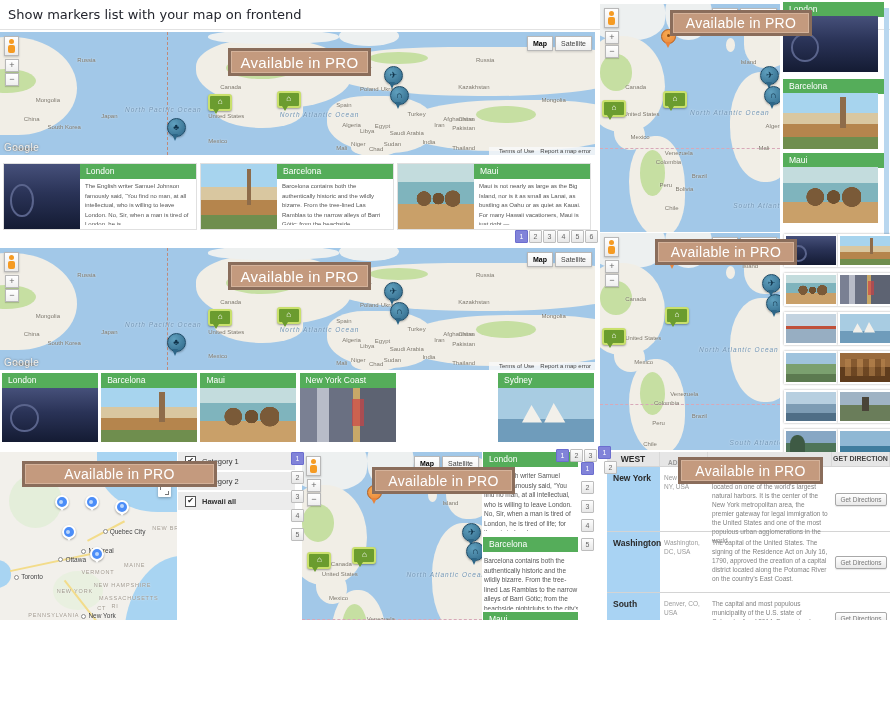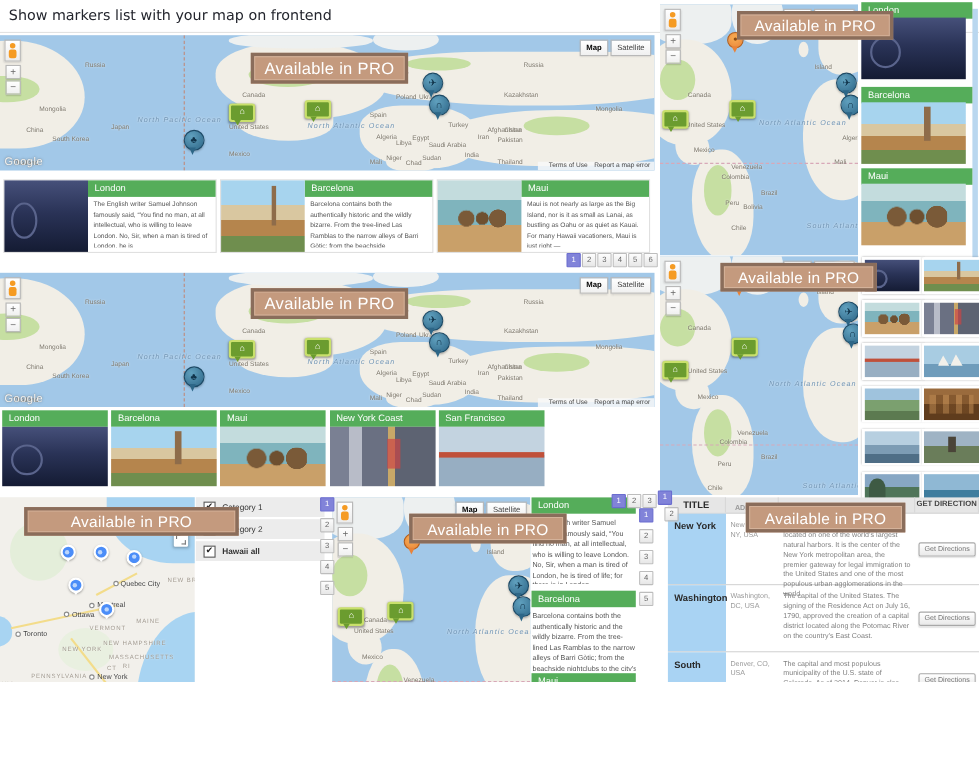--- a/index.html
+++ b/index.html
@@ -408,23 +408,23 @@
         <div class="photo ph-barcelona" style="height: 54px;"></div>
       </div>
       <div class="thumb" style="left: 200.4px; top: 0px;">
         <div class="ghead">Maui</div>
         <div class="photo ph-maui" style="height: 54px;"></div>
       </div>
       <div class="thumb" style="left: 299.6px; top: 0px;">
         <div class="ghead">New York Coast</div>
         <div class="photo ph-nyc" style="height: 54px;"></div>
       </div>
-      <div class="thumb" style="left: 398.8px; top: 0px;">
-        <div class="ghead">San Francisco</div>
-        <div class="photo ph-sf" style="height: 54px;"></div>
+      <div class="thumb" style="left: 498px; top: 0px;">
+        <div class="ghead">Sydney</div>
+        <div class="photo ph-sydney" style="height: 54px;"></div>
       </div>
     </div>
   <div id="pag3" class="abs pagrow" style="left:556px;top:449px;">
       <div class="pg on">1</div>
       <div class="pg">2</div>
       <div class="pg">3</div>
     </div>
 
   <div id="map4" class="map" style="left:600px;top:233px;width:180px;height:217px;">
       <div class="blob" style="left: -6%; top: -6%; width: 42%; height: 22%; border-radius: 40%; background: rgb(237, 240, 240);"></div>
@@ -611,21 +611,21 @@
       <div class="pg">4</div>
       <div class="pg">5</div>
     </div>
 
   <div id="pag7" class="abs pagrow pag7" style="left:598px;top:446px;width:24px;flex-wrap:wrap;">
       <div class="pg on">1</div>
       <div class="pg">2</div>
     </div>
   <div id="table7" class="tbl">
       <div class="trow thead">
-        <div class="tc tc1">TITLE</div>
+        <div class="tc tc1">WEST</div>
         <div class="tc tc2">ADDRESS</div>
         <div class="tc tc3">DESCRIPTION</div>
         <div class="tc tc4">GET DIRECTION</div>
       </div>
       <div class="trow" style="height: 64px;">
         <div class="tc tc1">New York</div>
         <div class="tc tc2">New York, NY, USA</div>
         <div class="tc tc3">The largest city in the United States, located on one of the world’s largest natural harbors. It is the center of the New York metropolitan area, the premier gateway for legal immigration to the United States and one of the most populous urban agglomerations in the world.</div>
         <div class="tc tc4">
           <button class="gdir">Get Directions</button>

